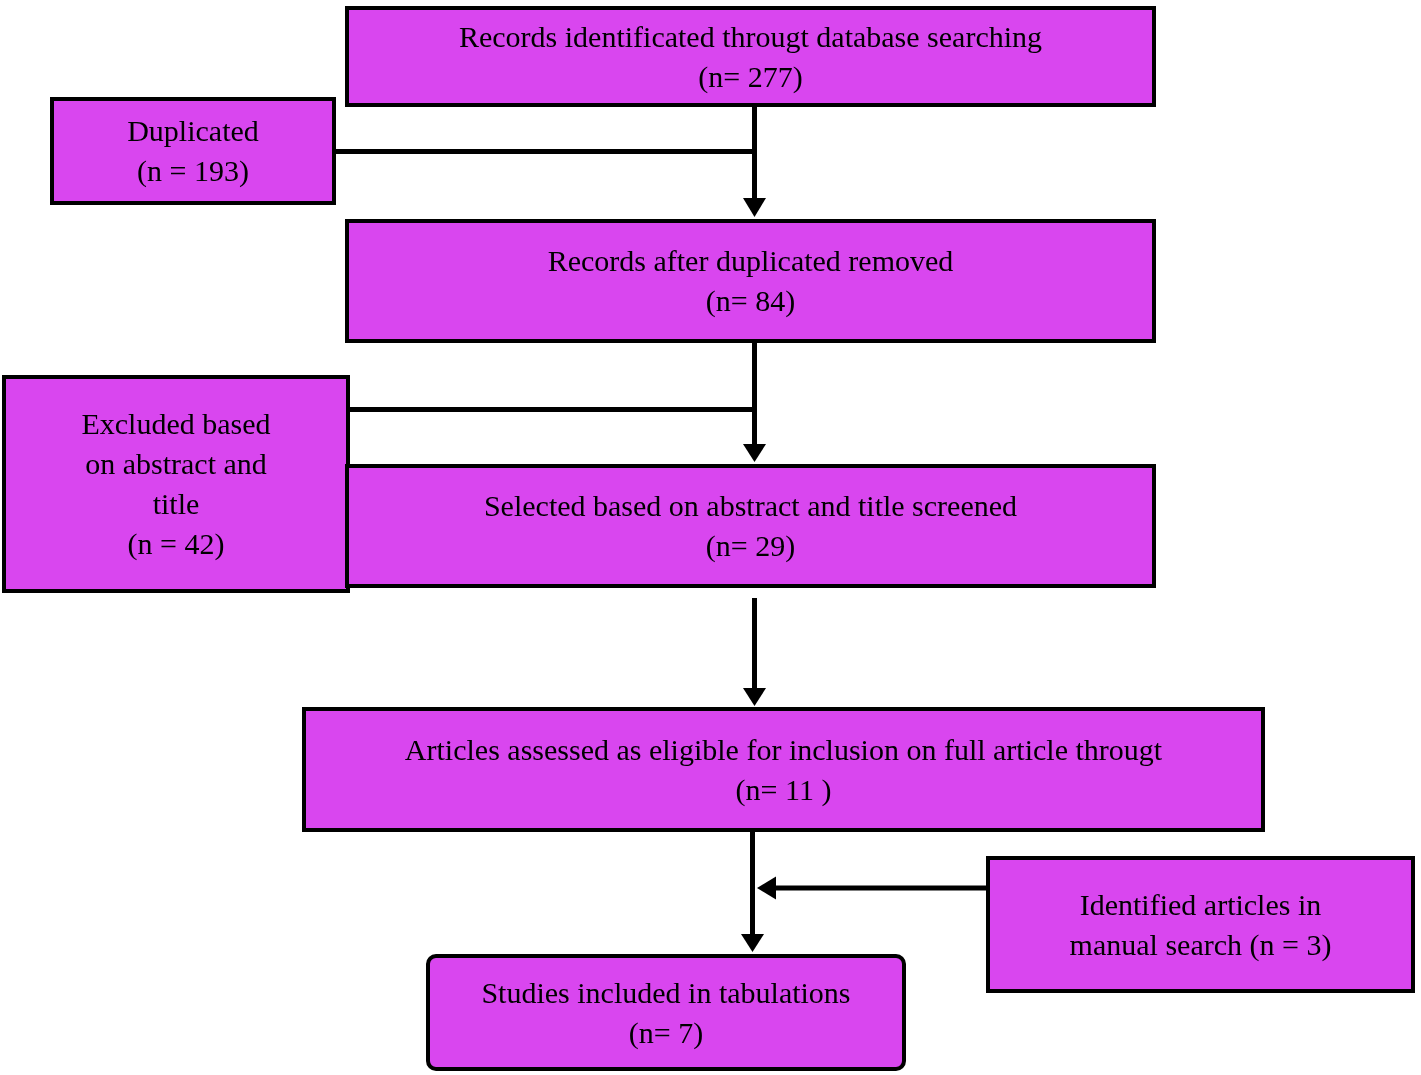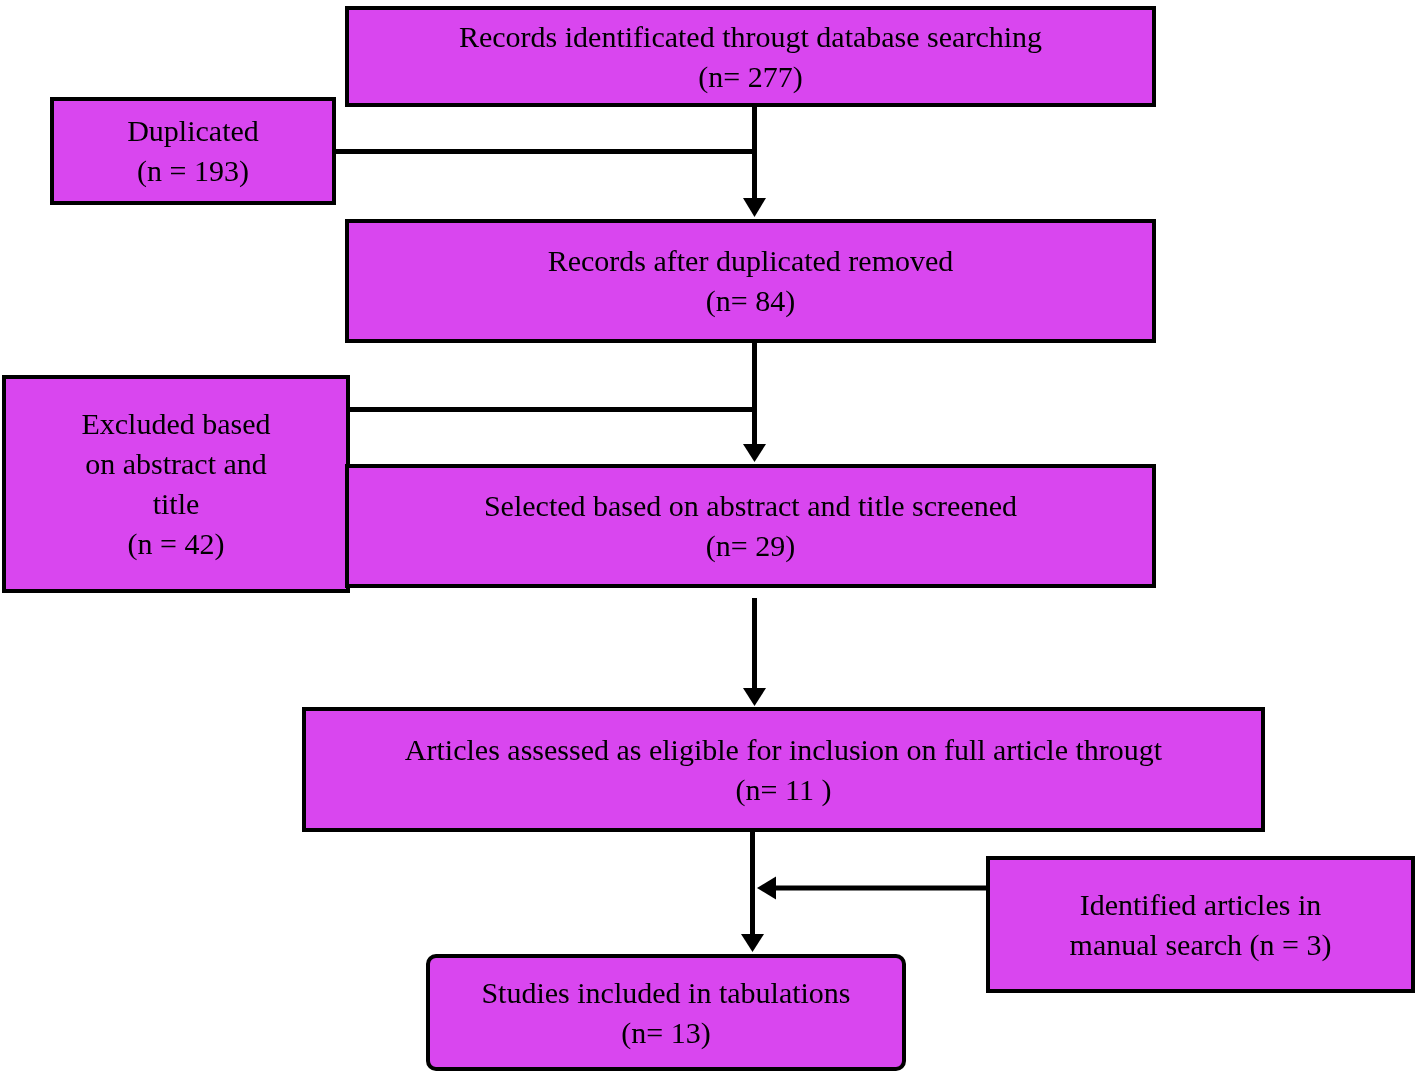--- a/index.html
+++ b/index.html
@@ -113,16 +113,16 @@
     <span>(n= 11 )</span>
   </div>
 
   <div class="node" id="node-manual-search">
     <span>Identified articles in</span>
     <span>manual search (n = 3)</span>
   </div>
 
   <div class="node" id="node-included">
     <span>Studies included in tabulations</span>
-    <span>(n= 13)</span>
+    <span>(n= 7)</span>
   </div>
 
 </div>
 
 </body></html>

